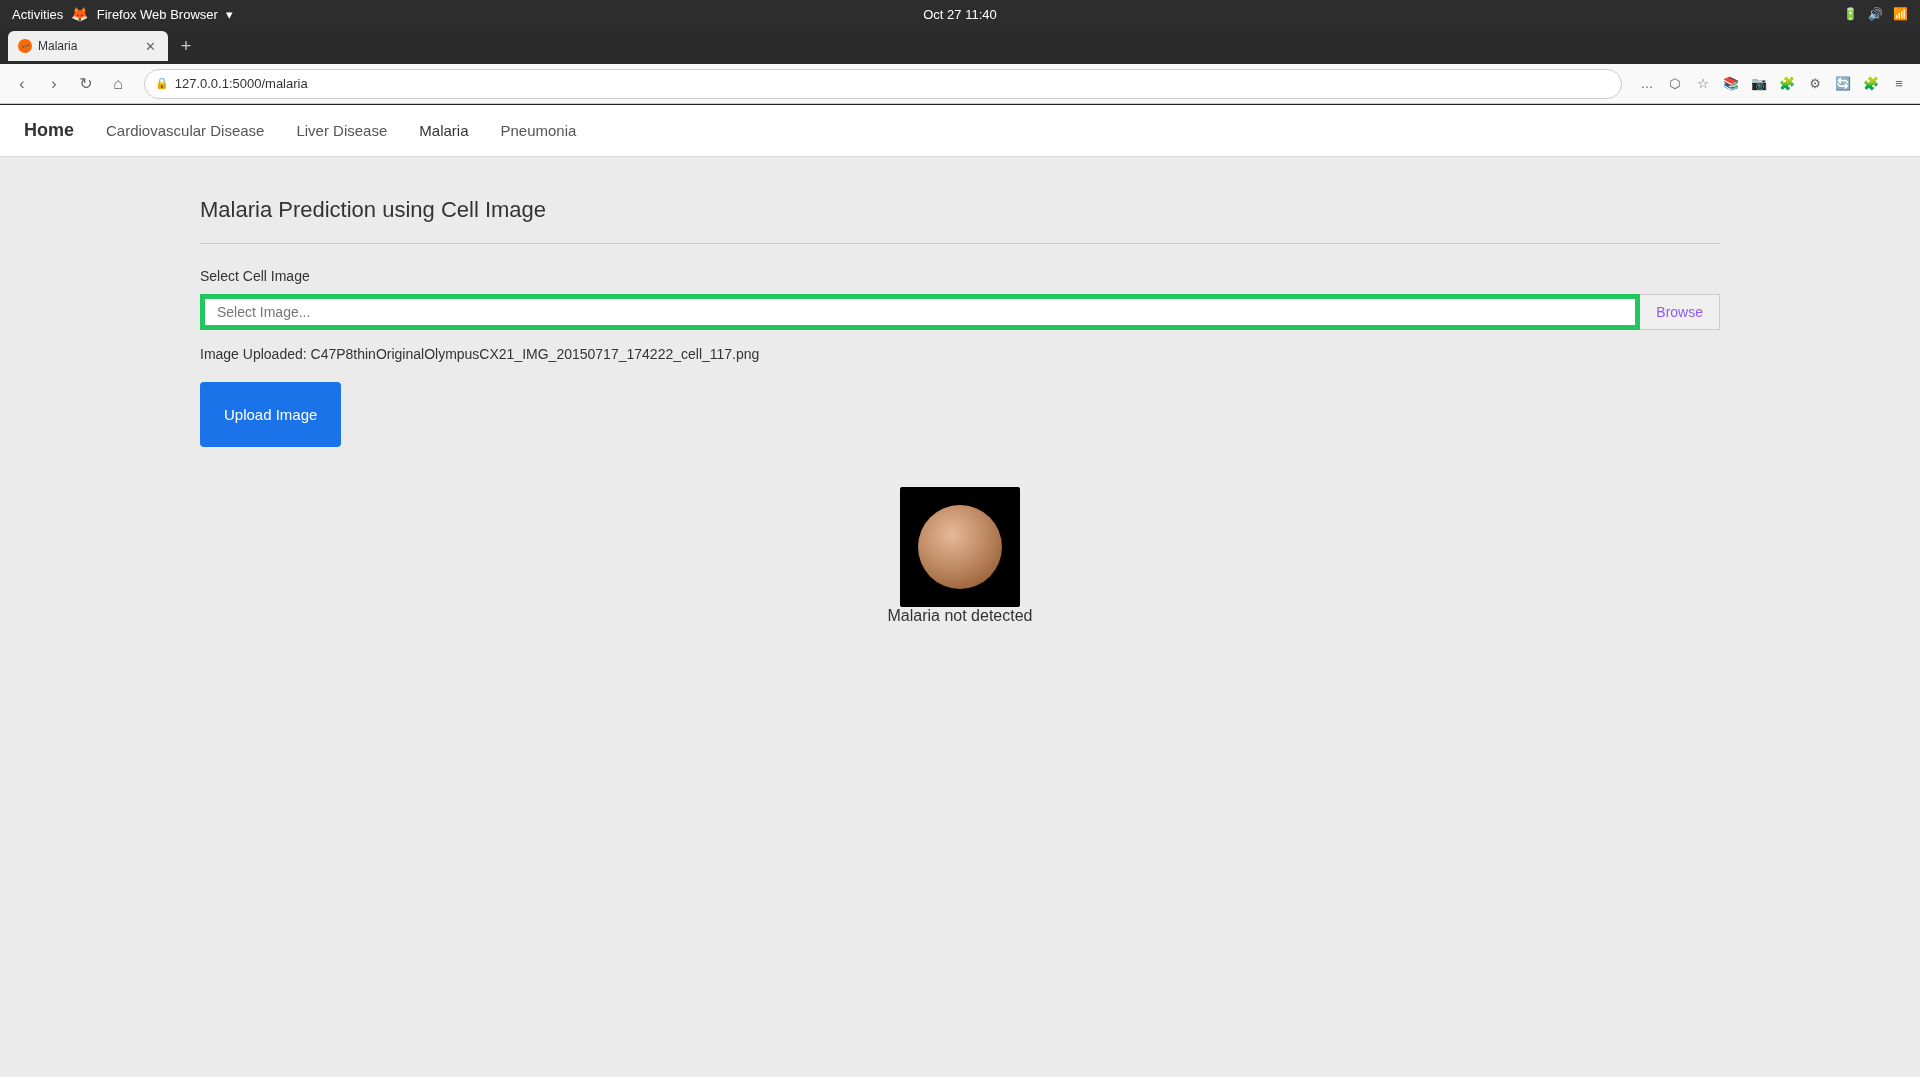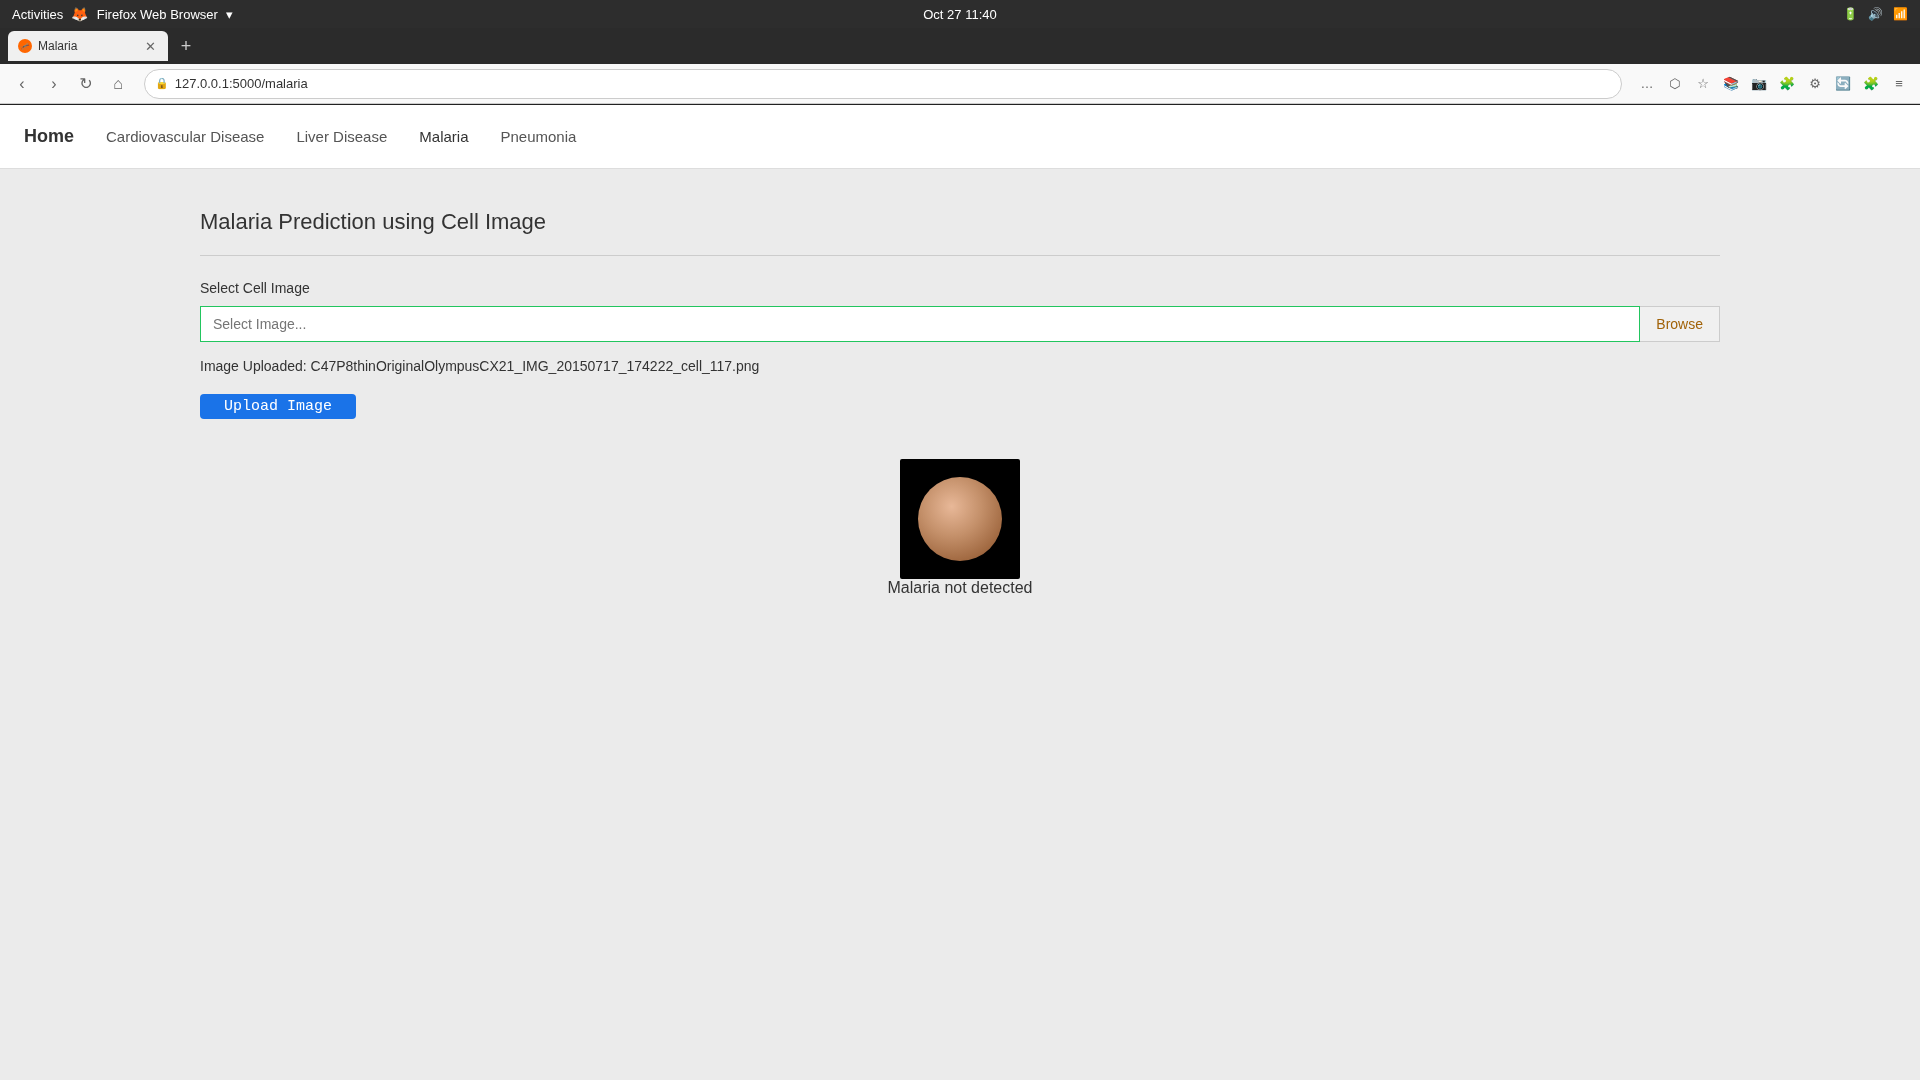--- a/index.html
+++ b/index.html
@@ -151,21 +151,21 @@
     .browser-content {
       background: #fff;
       height: calc(1080px - 28px - 36px - 40px);
       overflow-y: auto;
     }
 
     
     .app-navbar {
       background: #fff;
       border-bottom: 1px solid #ddd;
-      height: 64px;
+      height: 52px;
       display: flex;
       align-items: center;
       padding: 16px 24px;
       gap: 32px;
     }
 
     .nav-home {
       font-size: 18px;
       font-weight: bold;
       color: #333;
@@ -208,55 +208,54 @@
 
     .file-input-row {
       display: flex;
       align-items: center;
       margin-bottom: 16px;
     }
 
     .file-input-field {
       flex: 1;
       height: 36px;
-      border: 1px solid #22c55e;
+      border: 5px solid #22c55e;
       background: #fff;
       padding: 0 12px;
       font-size: 14px;
       color: #999;
       outline: none;
     }
 
     .browse-btn {
       height: 36px;
       padding: 0 16px;
       background: #f0f0f0;
       border: 1px solid #ccc;
       border-left: none;
       font-size: 14px;
-      color: #a16207;
+      color: #8b5cf6;
       cursor: pointer;
     }
 
     .image-uploaded-text {
       font-size: 14px;
       color: #333;
       margin-bottom: 20px;
     }
 
     .upload-btn {
       background: #1a73e8;
       color: #fff;
       border: none;
-      padding: 4px 24px;
+      padding: 24px 24px;
       font-size: 15px;
       border-radius: 4px;
       cursor: pointer;
       margin-bottom: 40px;
-      font-family: Liberation Mono, monospace;
     }
 
     .result-container {
       display: flex;
       flex-direction: column;
       align-items: center;
       gap: 0;
     }
 
     .cell-image {

